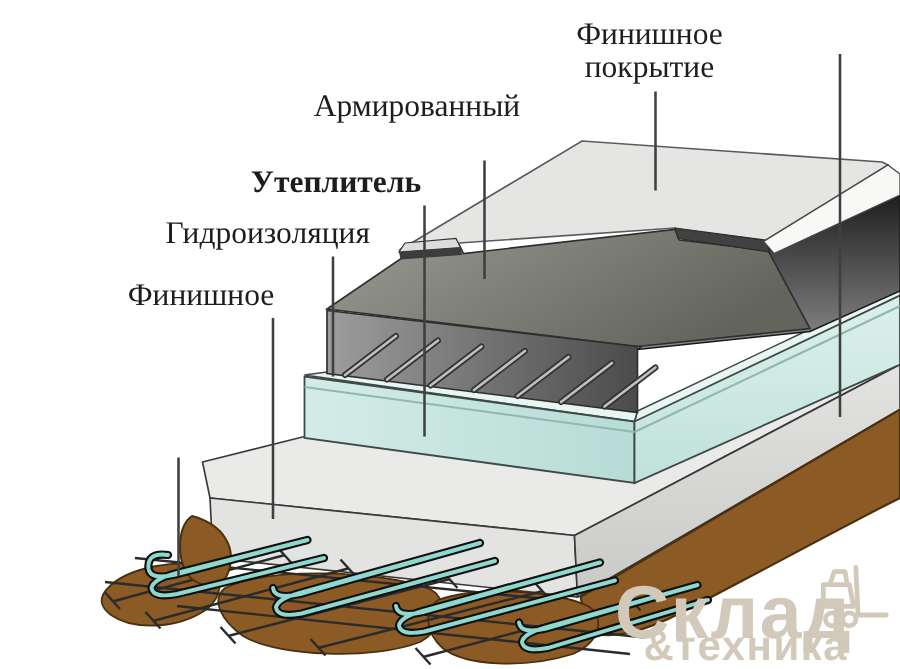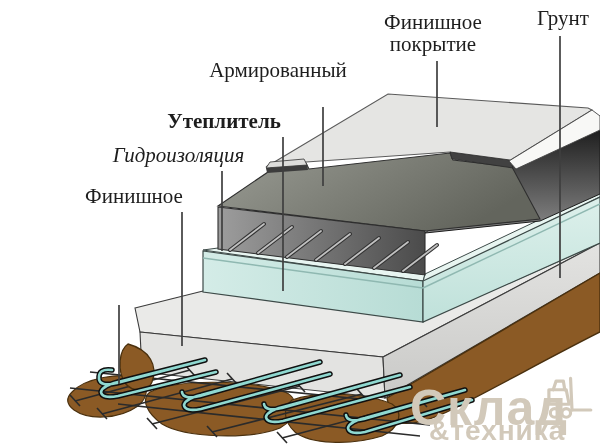--- a/index.html
+++ b/index.html
@@ -140,30 +140,27 @@
       <line x1="222" y1="171" x2="222" y2="251"></line>
       <line x1="182" y1="212" x2="182" y2="346"></line>
       <line x1="119" y1="305" x2="119" y2="384"></line>
     </g>
   </svg>
 
   <div class="lbl" style="left:368px;top:11px;width:130px;">
     <span>Финишное</span>
     <span>покрытие</span>
   </div>
-  <div class="lbl" style="left:531px;top:7px;width:64px;">
-    <span>Грунт</span>
-  </div>
   <div class="lbl" style="left:196px;top:59px;width:164px;">
     <span>Армированный</span>
   </div>
   <div class="lbl" style="left:163px;top:110px;width:122px;font-weight:bold;">
     <span>Утеплитель</span>
   </div>
-  <div class="lbl" style="left:96px;top:144px;width:165px;font-style:italic;">
+  <div class="lbl" style="left:96px;top:144px;width:165px;">
     <span>Гидроизоляция</span>
   </div>
   <div class="lbl" style="left:74px;top:185px;width:120px;">
     <span>Финишное</span>
   </div>
 
   <div class="wm wm-top" style="left:410px;top:383px;">Склад</div>
   <div class="wm wm-bottom" style="left:429px;top:417px;">&amp;техника</div>
   <svg width="52" height="50" style="position:absolute;left:546px;top:372px;" viewBox="0 0 36 34" fill="none" stroke="#d2c9ba" stroke-width="2.2" stroke-linecap="round" stroke-linejoin="round">
     <path d="M2,12 L14,12 L16,22 L2,22 Z"></path>

